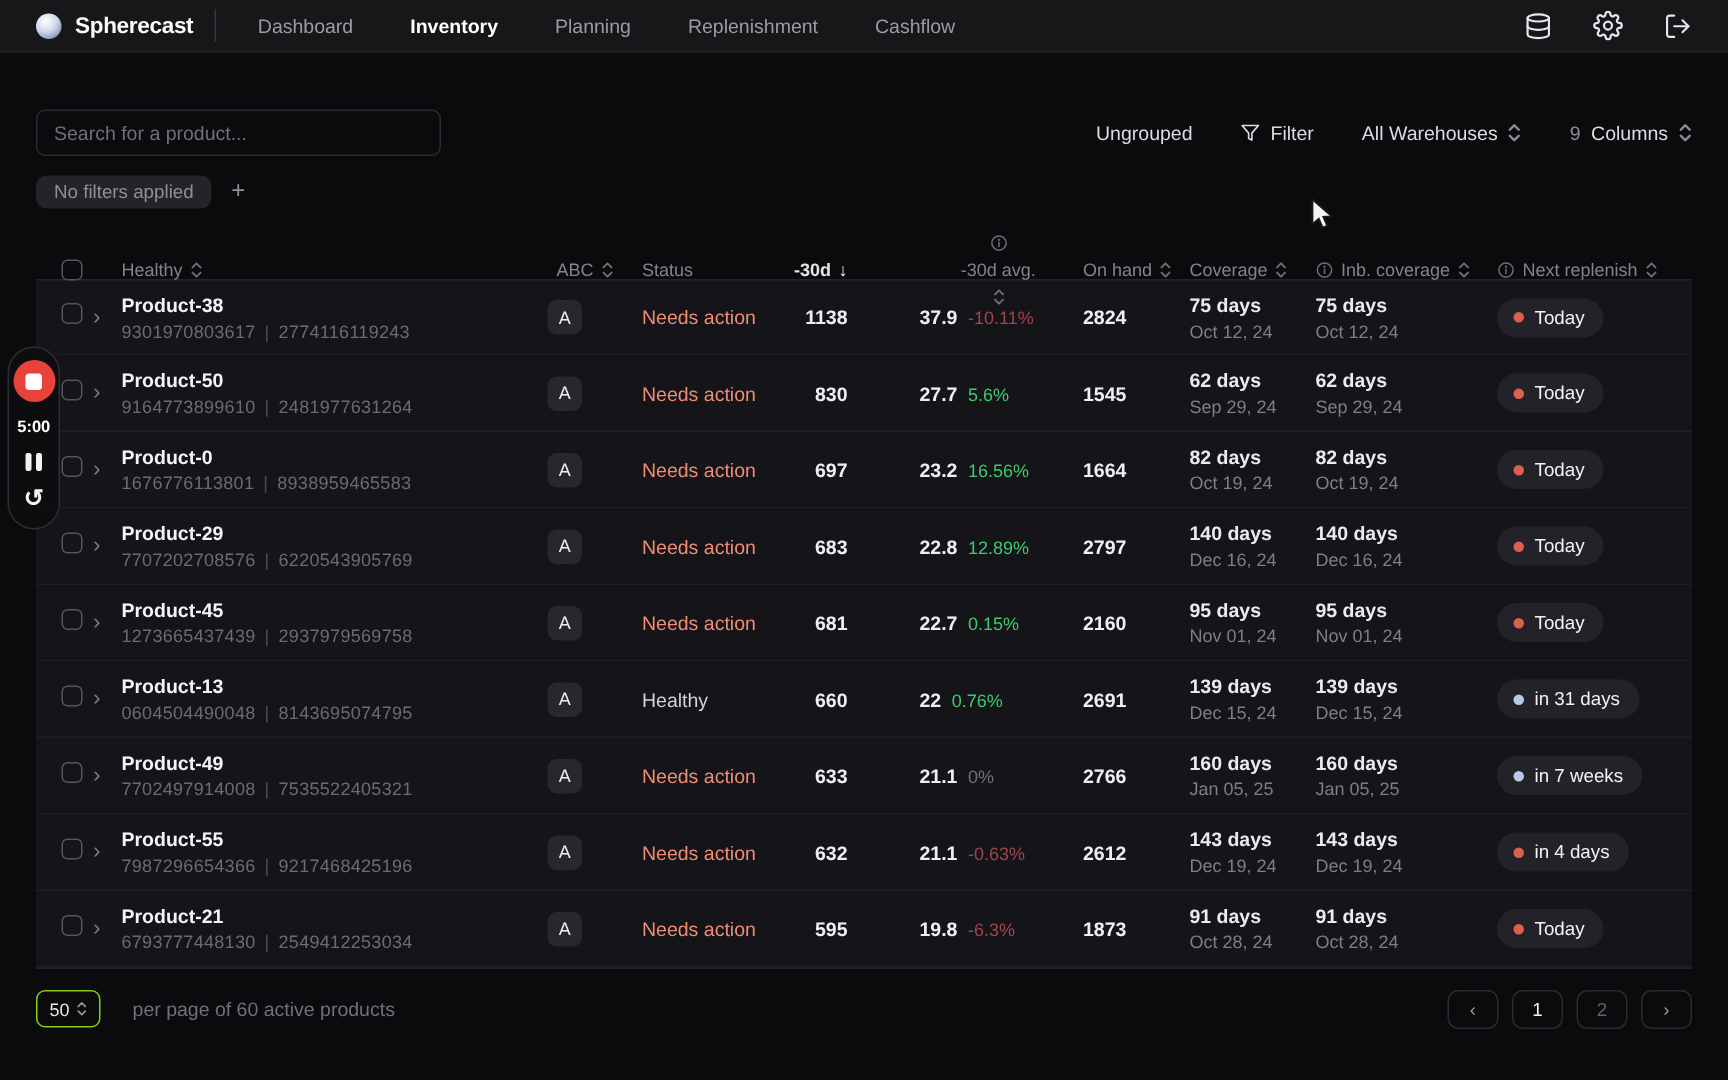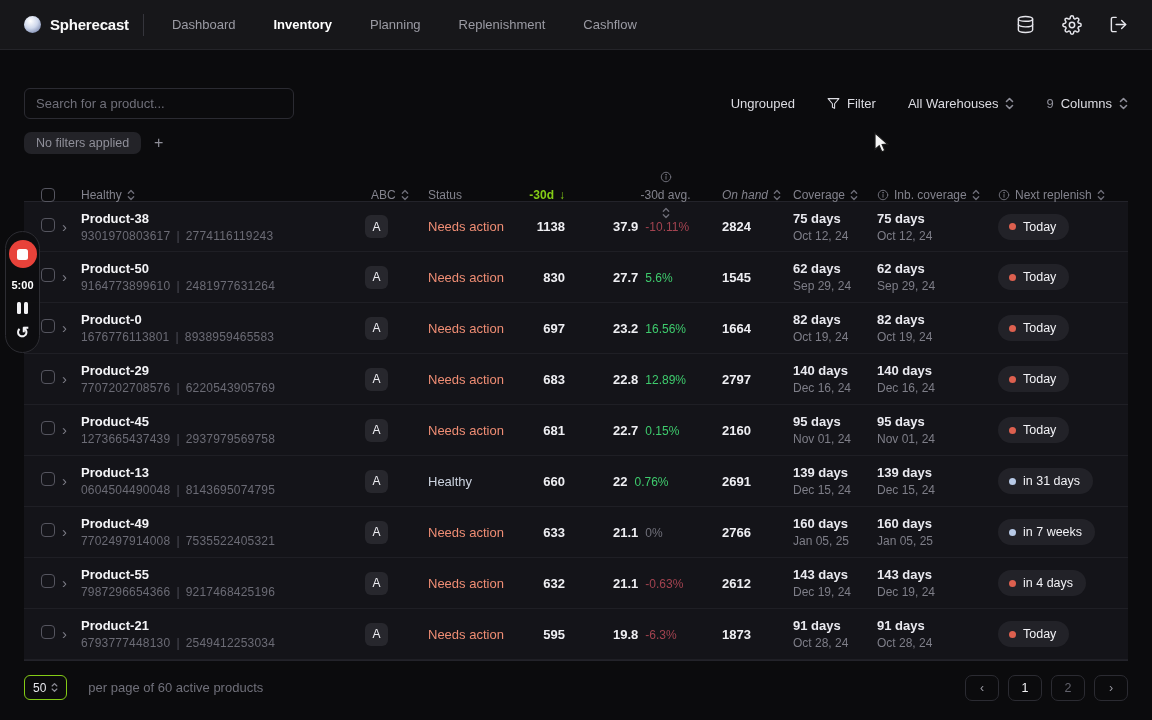--- a/index.html
+++ b/index.html
@@ -8,21 +8,21 @@
     background:#0b0b0d;
     font-family:"Liberation Sans", sans-serif;
     color:#e8e8ec;
     position:relative;
     overflow:hidden;
   }
   svg { display:block; }
 
   
   .nav {
-    height:50px; background:#17171a; border-bottom:1px solid #242429;
+    height:35px; background:#17171a; border-bottom:1px solid #242429;
     display:flex; align-items:center; padding:0 24px;
   }
   .brand { display:flex; align-items:center; gap:9px; }
   .brand-sphere {
     width:17px; height:17px; border-radius:50%;
     background:radial-gradient(circle at 38% 30%, #ffffff, #cfd8ec 45%, #8min 0, #8a97ba 78%, #55608a);
     background:radial-gradient(circle at 38% 30%, #ffffff, #cfd8ec 45%, #8a97ba 78%, #55608a);
   }
   .brand-name { font-size:15px; font-weight:700; color:#fafafa; letter-spacing:-.2px; }
   .nav-divider { width:1px; height:22px; background:#35353c; margin-left:14px; }
@@ -64,23 +64,23 @@
   .thead, .trow {
     display:grid;
     grid-template-columns:21px 19px 284px 55px 101px 48px 149px 70px 84px 110px 1fr;
     align-items:center; padding:0 17px;
   }
   .thead { height:30px; color:#83838d; font-size:12px; }
   .th { display:flex; align-items:center; gap:5px; }
   .th .sort svg { stroke:#6d6d77; }
   .th-abc { padding-left:6px; }
   .th-status { padding-left:8px; }
-  .th-d30 { justify-content:flex-end; padding-right:4px; color:#84cc16; font-weight:700;text-align:center; }
+  .th-d30 { justify-content:flex-end; padding-right:4px; color:#e5e5e5; font-weight:700;text-align:center; }
   .th-avg { padding-left:44px;flex-direction:column; }
-  .th-onhand { padding-left:4px;font-style:italic; }
+  .th-onhand { padding-left:4px; }
   .th-cov { padding-left:5px; }
   .th-inb { padding-left:5px; }
   .th-next { padding-left:16px; }
   .info-icon svg { stroke:#6d6d77; }
 
   .trow { height:51px; background:#141419; border-bottom:1px solid #1f1f25; cursor:pointer; }
   .trow:first-child { border-top:1px solid #23232a; }
   .checkbox {
     width:14px; height:14px; border:1.5px solid #55555f; border-radius:4px;
     display:inline-block; cursor:pointer;

